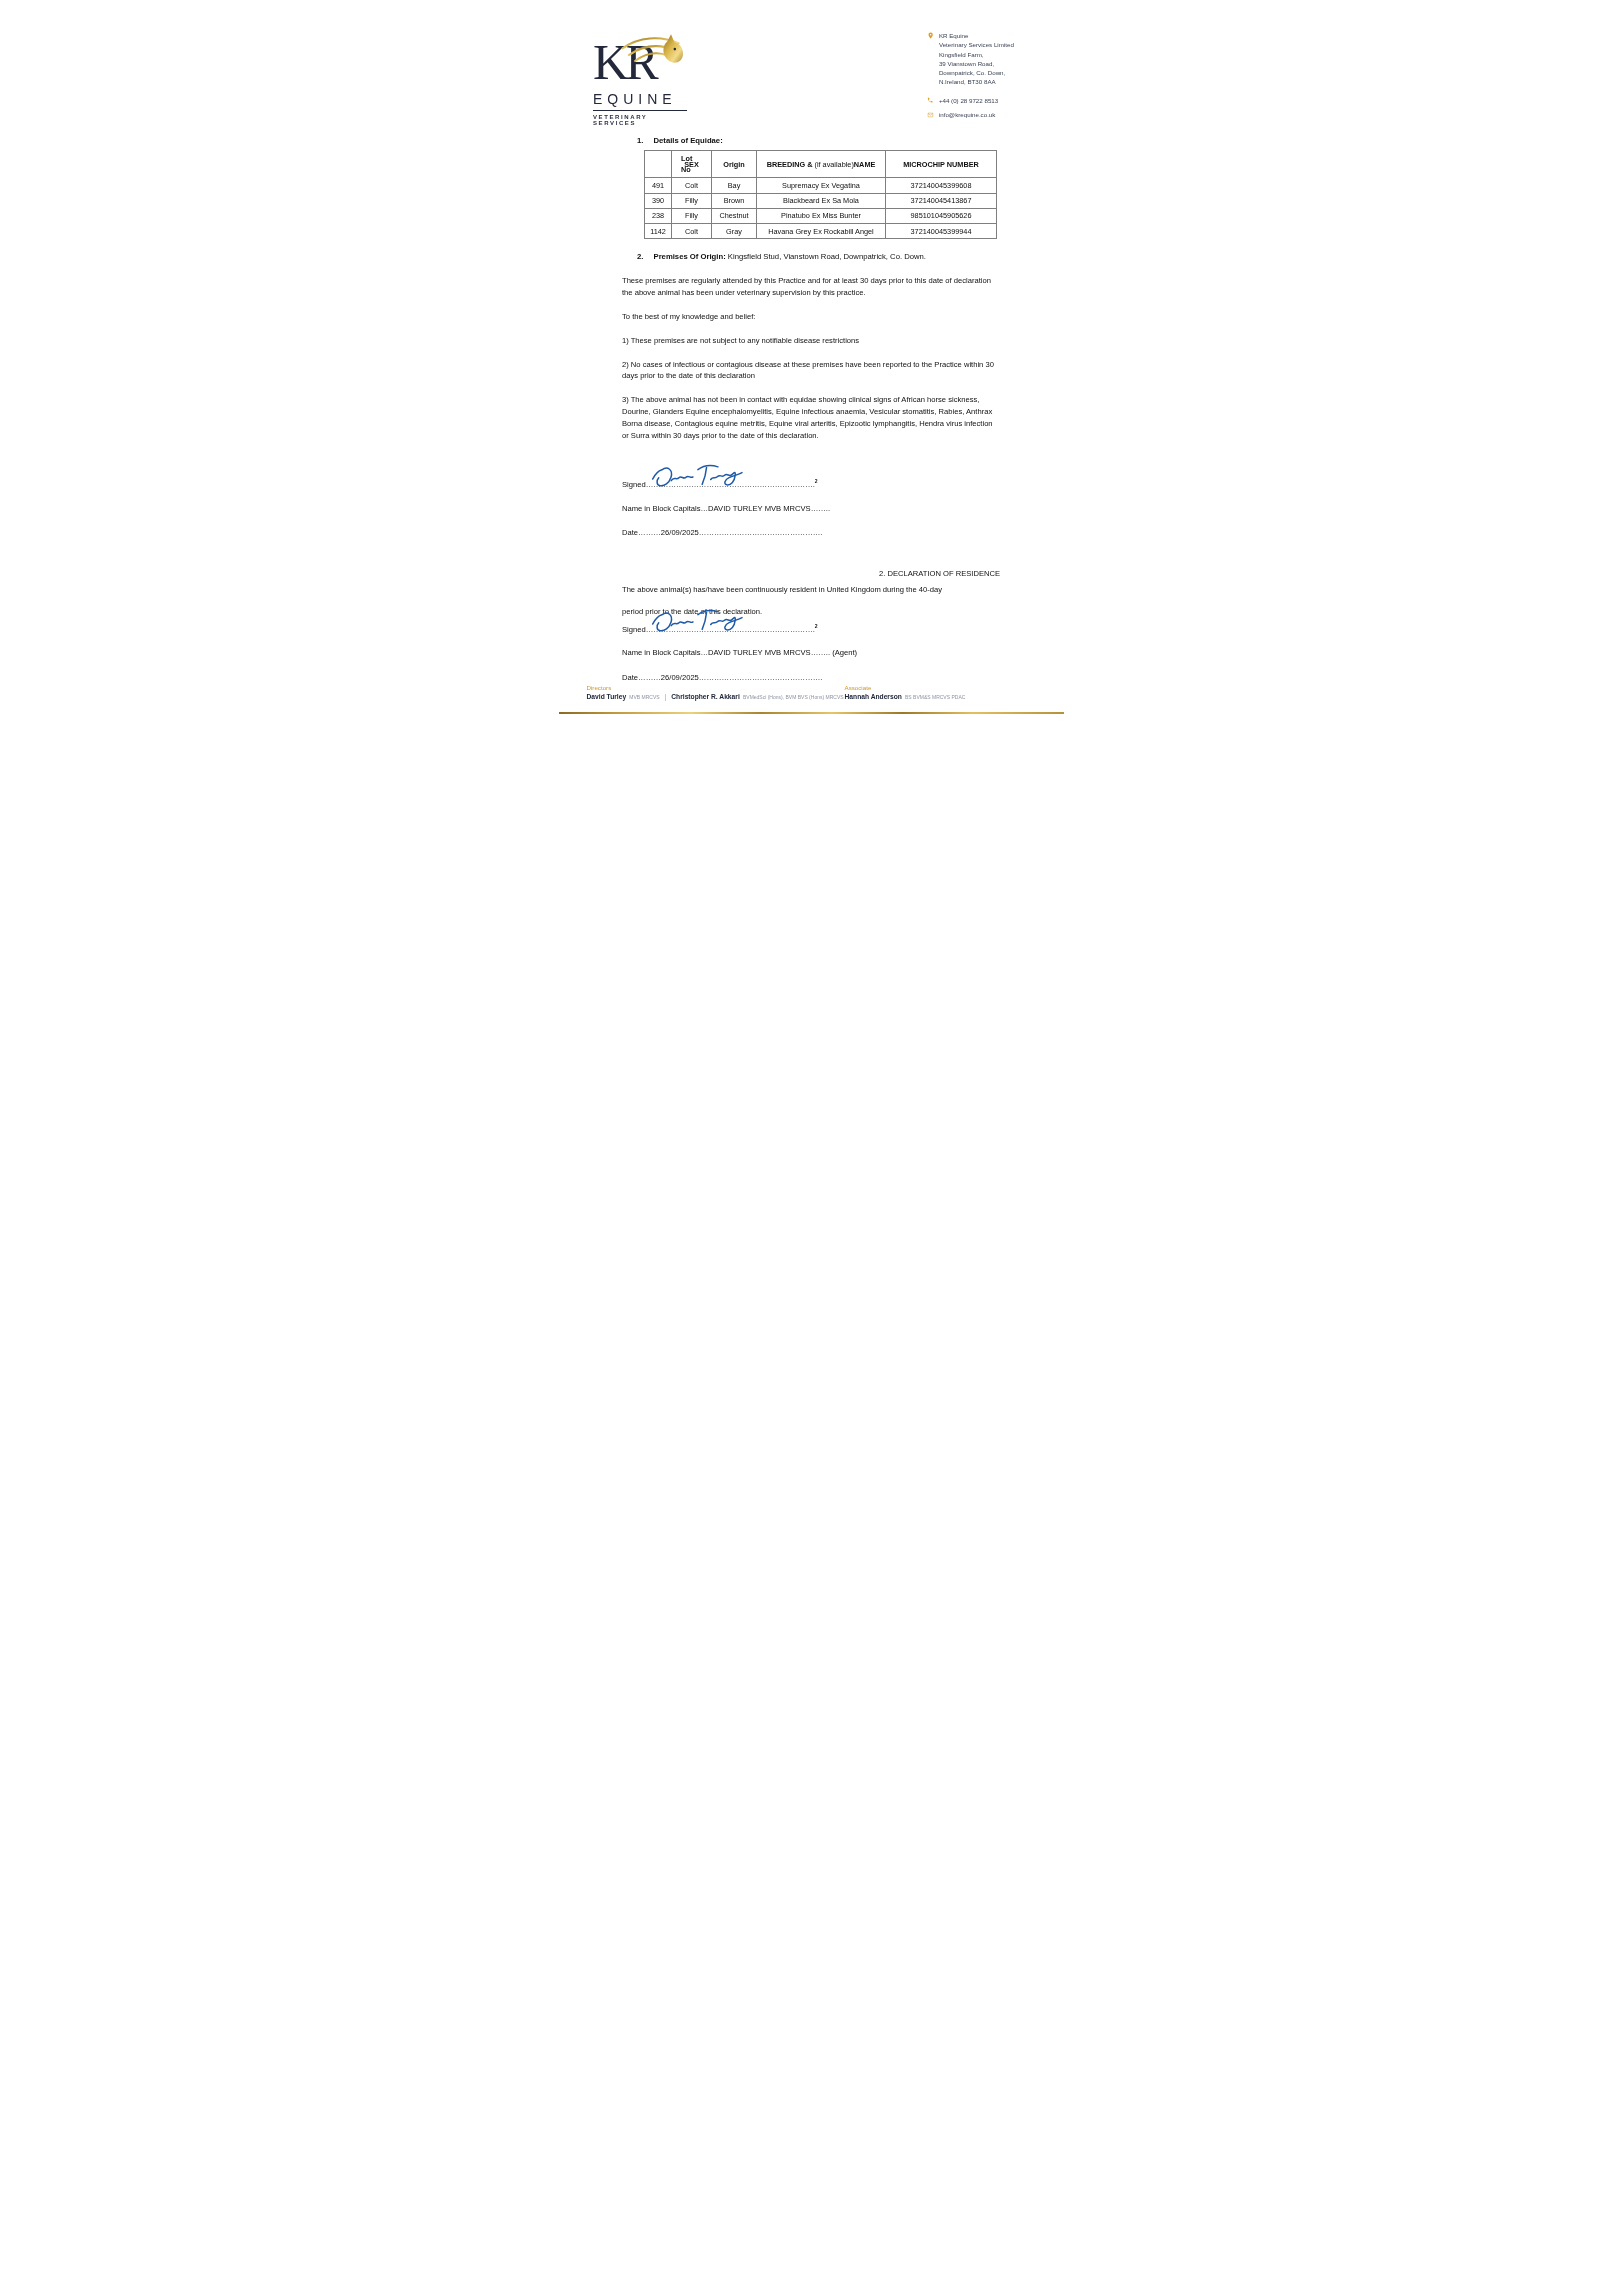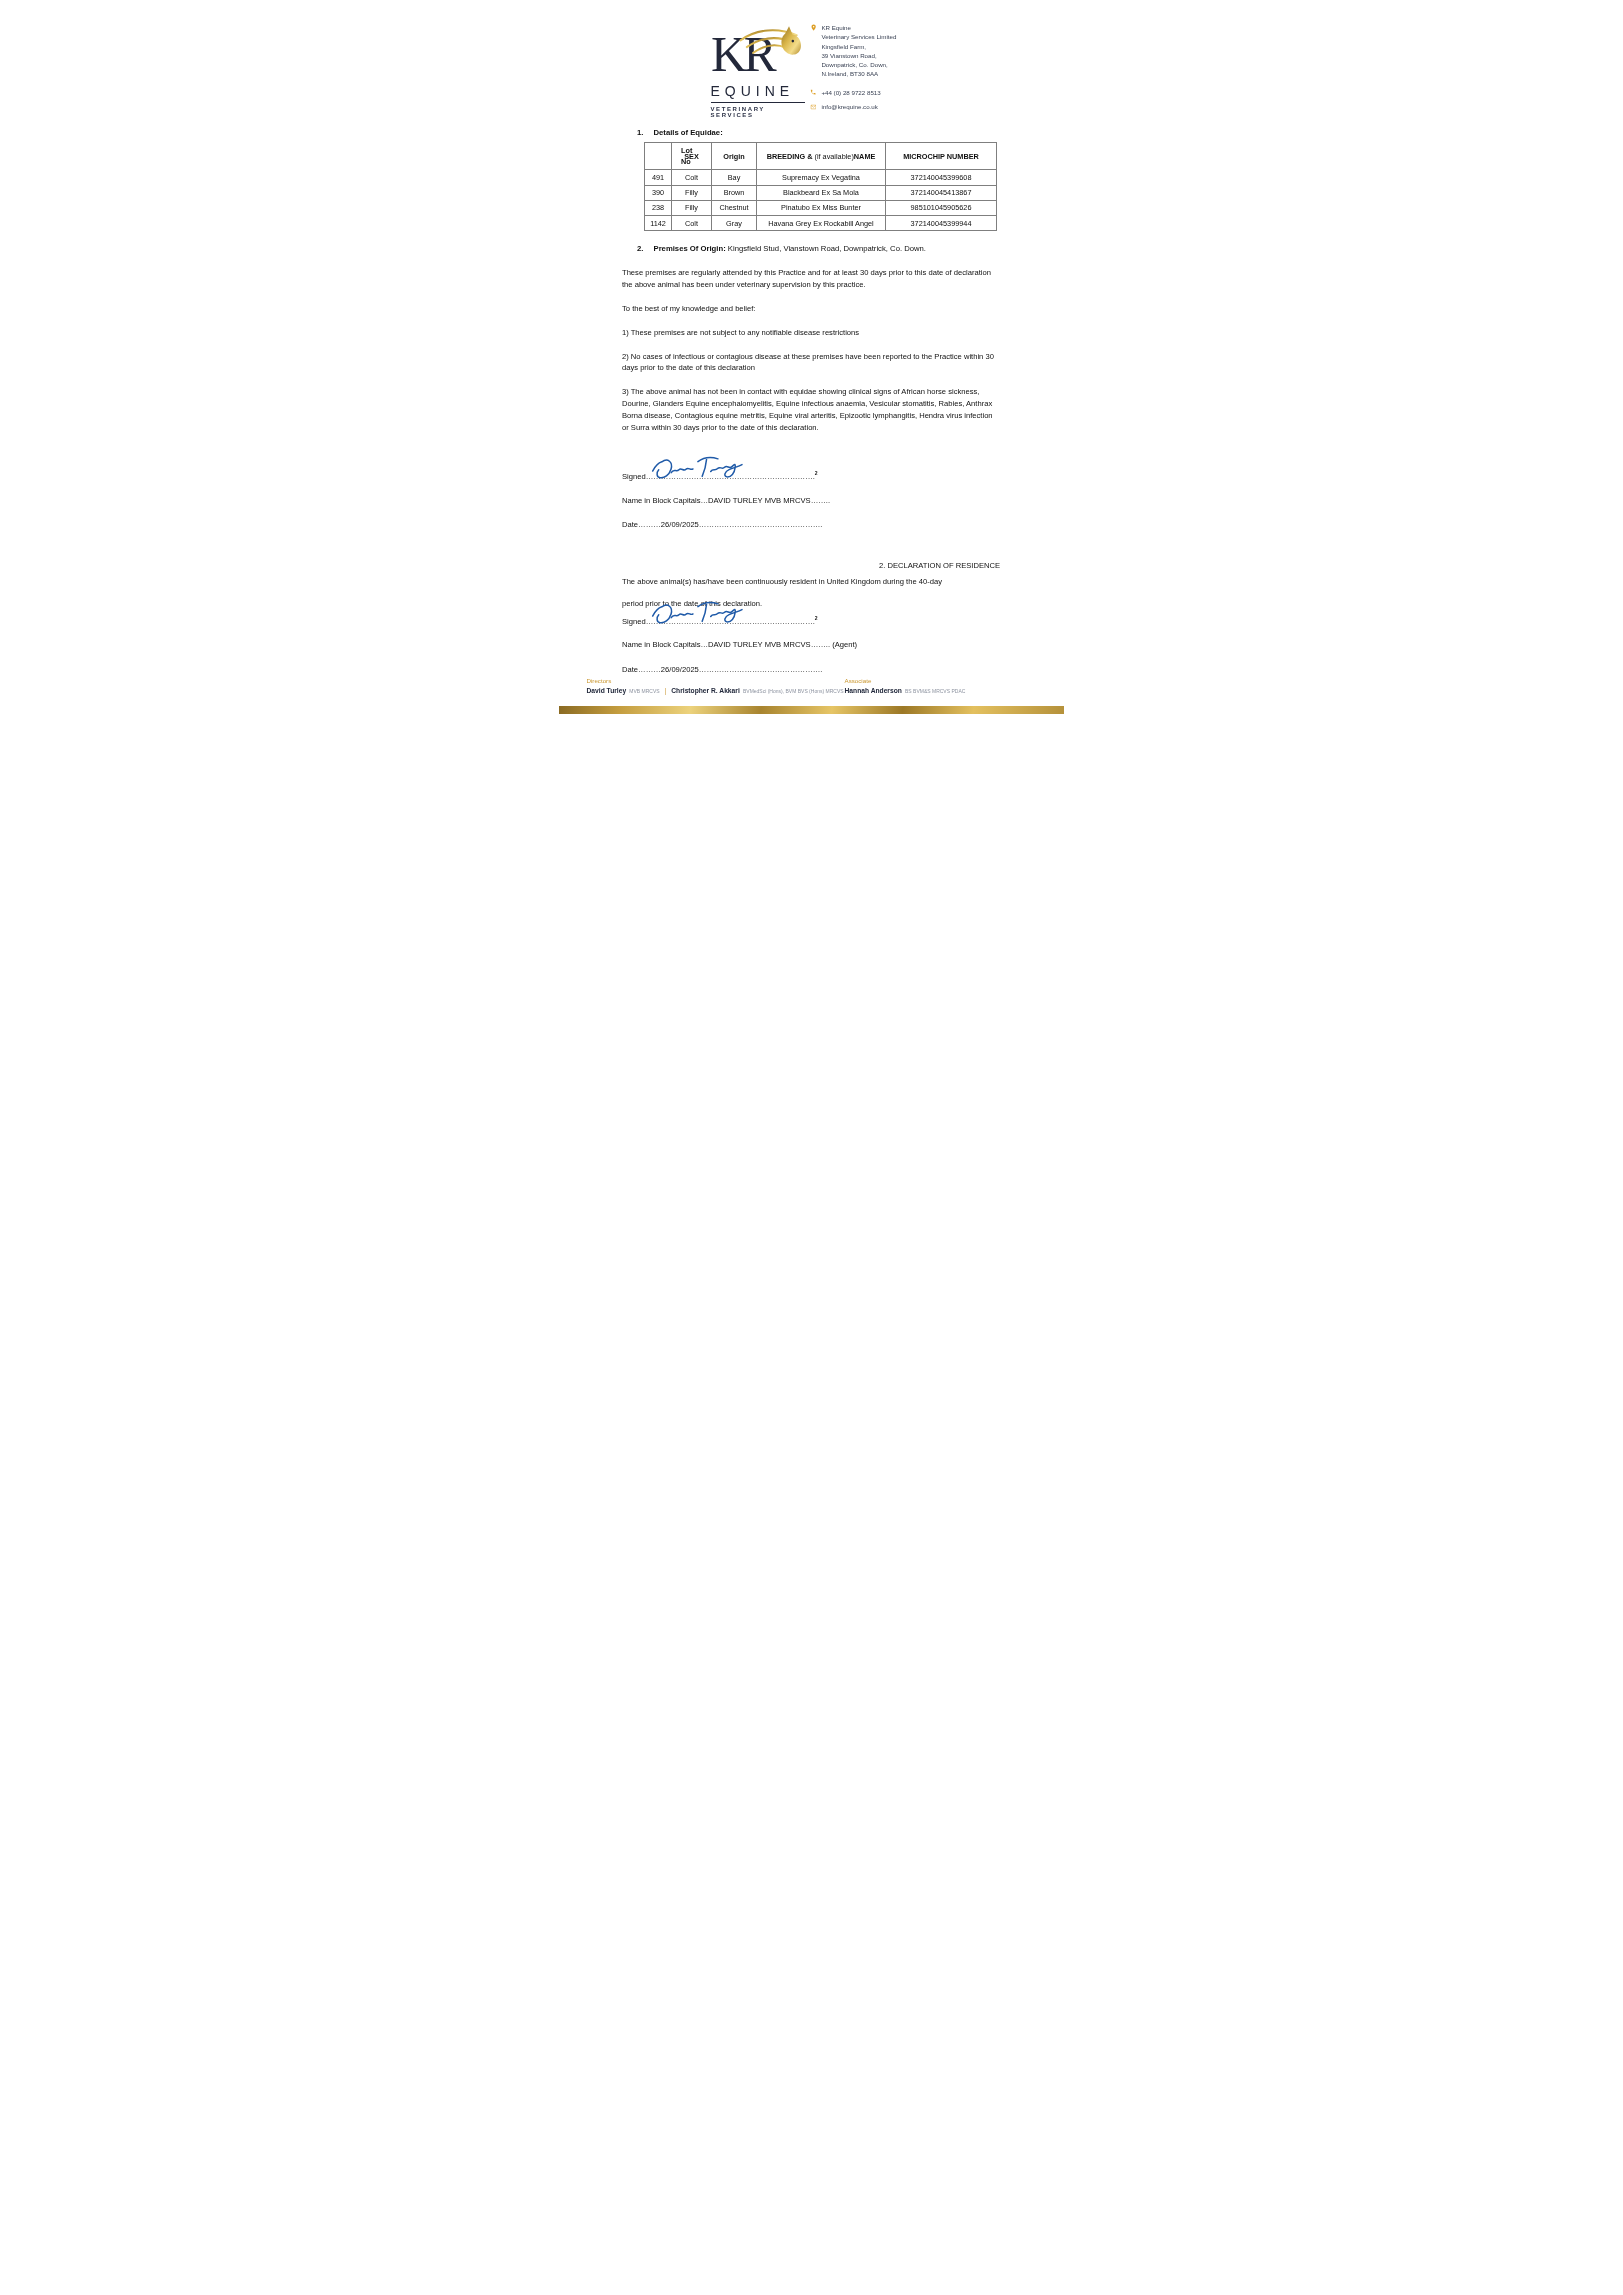--- a/index.html
+++ b/index.html
@@ -4,21 +4,21 @@
 <style>
   * { margin:0; padding:0; box-sizing:border-box; }
   html,body { background:#ffffff; }
   body { font-family:"Liberation Sans", sans-serif; color:#111111; }
   .page {
     width:505px; height:714px; margin:0 auto; background:#ffffff;
     position:relative; display:flex; flex-direction:column; overflow:hidden;
   }
 
   
-  .header { display:flex; justify-content:center; margin:23px 22px 0 34px; }
+  .header { display:flex; justify-content:space-between; margin:31px 22px 0 34px; }
   .logo-block { width:99px; }
   .logo-mark { width:97px; height:59px; display:block; }
   .logo-name { font-size:14px; letter-spacing:5px; color:#23283a; font-weight:500; margin-top:0.9px; }
   .logo-rule { width:94px; height:1.4px; background:#23283a; margin:2.8px 0 3.2px; }
   .logo-tag { font-size:6px; letter-spacing:1.6px; color:#2b3146; font-weight:600; }
 
   .contact { width:115px; font-size:6.2px; color:#3a4254; line-height:1.5; }
   .contact-row { display:flex; gap:4.6px; }
   .contact-row + .contact-row { margin-top:4.1px; }
   .contact .icon { flex:0 0 7.3px; padding-top:0.9px; }

